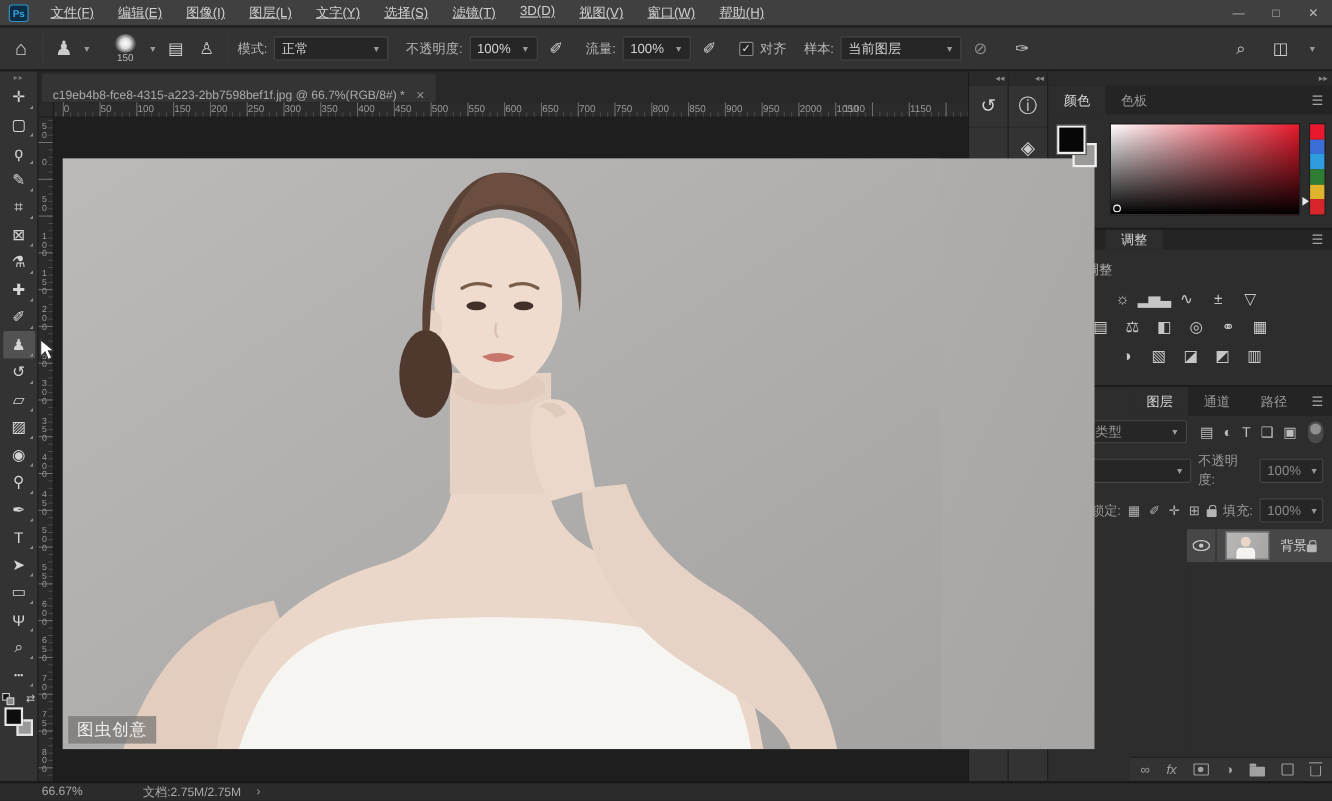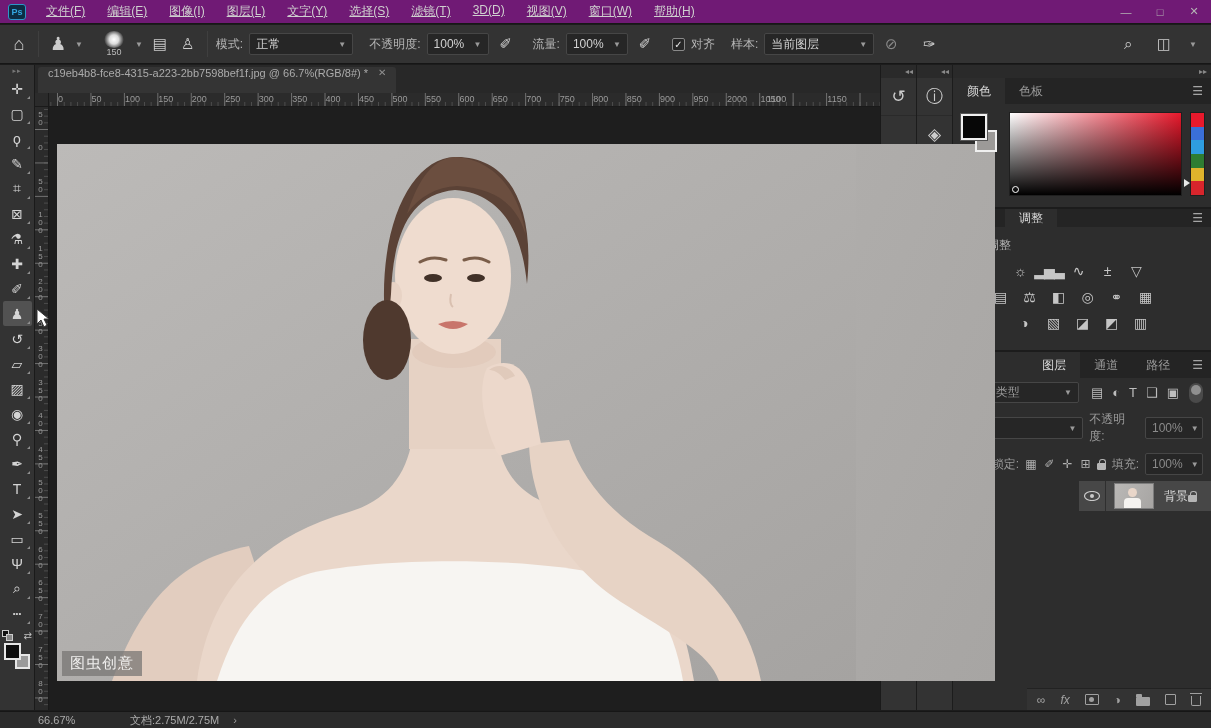--- a/index.html
+++ b/index.html
@@ -2,21 +2,21 @@
 <html><head>
 <meta charset="utf-8">
 <style>
   * { margin:0; padding:0; box-sizing:border-box; }
   html,body { width:1211px; height:728px; overflow:hidden; background:#1c1c1c;
     font-family:"Liberation Sans","DejaVu Sans",sans-serif; }
   .app { position:absolute; inset:0; }
 
   
   .titlebar { position:absolute; left:0; top:0; width:1211px; height:24px;
-    background:#701a75; display:flex; align-items:center; border-bottom:1px solid #171717;}
+    background:#404040; display:flex; align-items:center; border-bottom:1px solid #171717;}
   .ps-logo { width:18px; height:16px; margin:0 10px 0 8px; background:#0c2d44;
     border:1px solid #2d96c8; border-radius:3px; color:#33a7e0; font-size:9px;
     display:flex; align-items:center; justify-content:center; font-weight:bold;}
   .menus { display:flex; gap:2px; }
   .menu-item { color:#cfcfcf; font-size:12px; padding:3px 10px; cursor:default;text-decoration:underline;}
   .win-controls { margin-left:auto; display:flex; }
   .win-btn { width:34px; height:22px; color:#b5b5b5; font-size:11px;
     display:flex; align-items:center; justify-content:center; }
 
   
@@ -60,21 +60,21 @@
   .mini-swatch-row { width:30px; display:flex; justify-content:space-between; align-items:center;
     color:#c0c0c0; font-size:10px; margin-top:4px; }
   .mini-fgbg { position:relative; width:11px; height:11px; }
   .mini-fg { position:absolute; left:0; top:0; width:7px; height:7px; background:#111; border:1px solid #ccc;}
   .mini-bg { position:absolute; right:0; bottom:0; width:7px; height:7px; background:#888; border:1px solid #ccc;}
 
   
   .docarea { width:845px; display:flex; flex-direction:column; background:#1e1e1e; }
   .tabbar { height:28px; background:#282828; display:flex; align-items:flex-end; }
   .doc-tab { height:26px; margin-left:3px; background:#343434; color:#ababab; font-size:11px;
-    display:flex; align-items:flex-start; gap:10px; padding:0 10px; border-radius:3px 3px 0 0;}
+    display:flex; align-items:flex-end; gap:10px; padding:0 10px; border-radius:3px 3px 0 0;}
   .tab-close { color:#909090; font-size:10px; }
   .canvas-wrap { position:relative; flex:1; background:#1e1e1e; }
   .ruler-corner { position:absolute; left:0; top:0; width:14px; height:14px;
     background:#2b2b2b; border-right:1px solid #1a1a1a; border-bottom:1px solid #1a1a1a;}
   .ruler-top { position:absolute; left:14px; top:0; right:0; height:14px; background:#2b2b2b;
     border-bottom:1px solid #1a1a1a;
     background-image:repeating-linear-gradient(to right, transparent 0, transparent 32.45px, #707070 32.45px, #707070 33.45px),
       repeating-linear-gradient(to right, transparent 0, transparent 5.9px, #4d4d4d 5.9px, #4d4d4d 6.69px);
     background-size:33.45px 100%, 6.69px 5px; background-position:9px 0, 9px 9px;
     background-repeat:repeat-x; }

